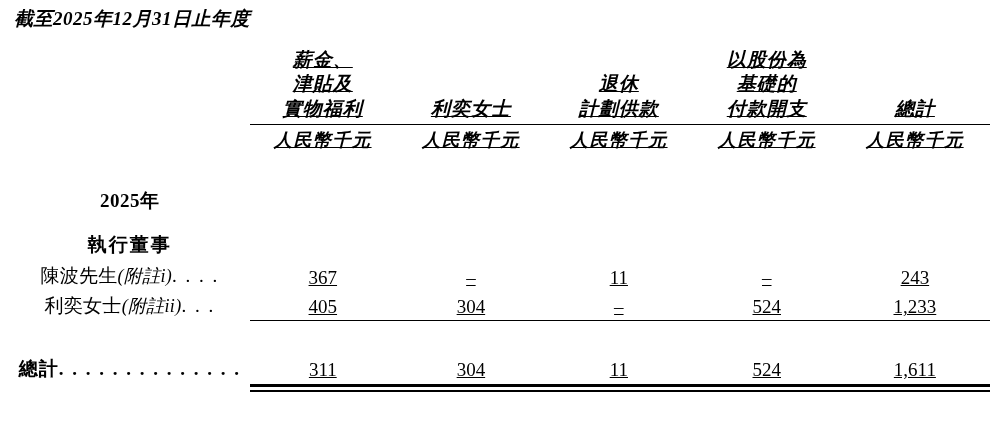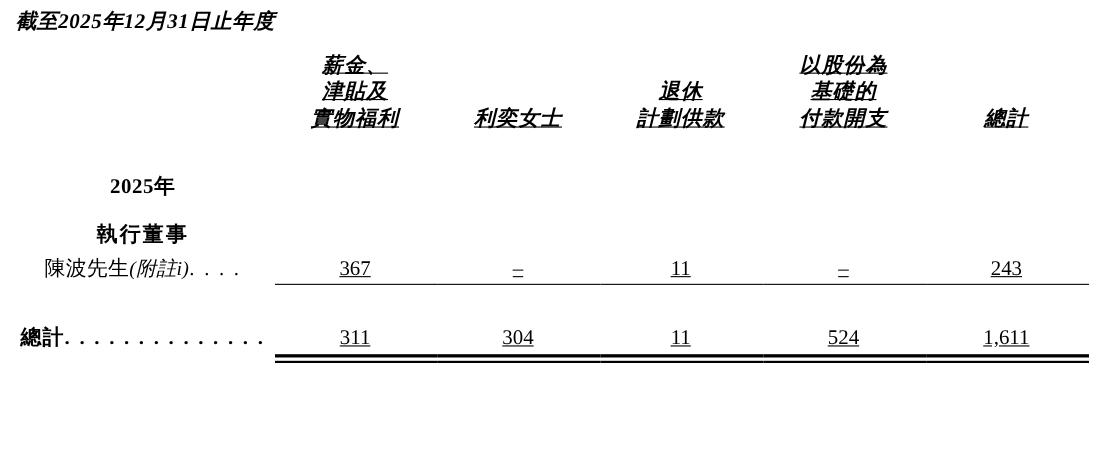--- a/index.html
+++ b/index.html
@@ -169,20 +169,28 @@
 實物福利</td>
         <td class="col-num hdr-cn">利奕女士</td>
         <td class="col-num hdr-cn">退休
 計劃供款</td>
         <td class="col-num hdr-cn">以股份為
 基礎的
 付款開支</td>
         <td class="col-num hdr-cn">總計</td>
       </tr>
 
+      <tr class="unit-row">
+        <td class="col-label"></td>
+        <td class="col-num unit-cell">人民幣千元</td>
+        <td class="col-num unit-cell">人民幣千元</td>
+        <td class="col-num unit-cell">人民幣千元</td>
+        <td class="col-num unit-cell">人民幣千元</td>
+        <td class="col-num unit-cell">人民幣千元</td>
+      </tr>
 
       <tr class="spacer-sm">
           <td colspan="6"></td>
         </tr>
 
       <tr class="year-row">
         <td class="col-label">2025年</td>
         <td class="col-num"></td>
           <td class="col-num"></td>
           <td class="col-num"></td>
@@ -201,20 +209,28 @@
 
       <tr class="data-row">
         <td class="col-label"><span>陳波先生</span><span class="note">(附註i)</span><span class="leader">. . . .</span></td>
         <td class="col-num">367</td>
         <td class="col-num">–</td>
         <td class="col-num">11</td>
         <td class="col-num">–</td>
         <td class="col-num">243</td>
       </tr>
 
+      <tr class="data-row">
+        <td class="col-label"><span>利奕女士</span><span class="note">(附註ii)</span><span class="leader">. . .</span></td>
+        <td class="col-num">405</td>
+        <td class="col-num">304</td>
+        <td class="col-num">–</td>
+        <td class="col-num">524</td>
+        <td class="col-num">1,233</td>
+      </tr>
 
       <tr class="rule-row">
         <td class="col-label"></td>
         <td class="col-num"></td>
           <td class="col-num"></td>
           <td class="col-num"></td>
           <td class="col-num"></td>
           <td class="col-num"></td>
       </tr>
 

